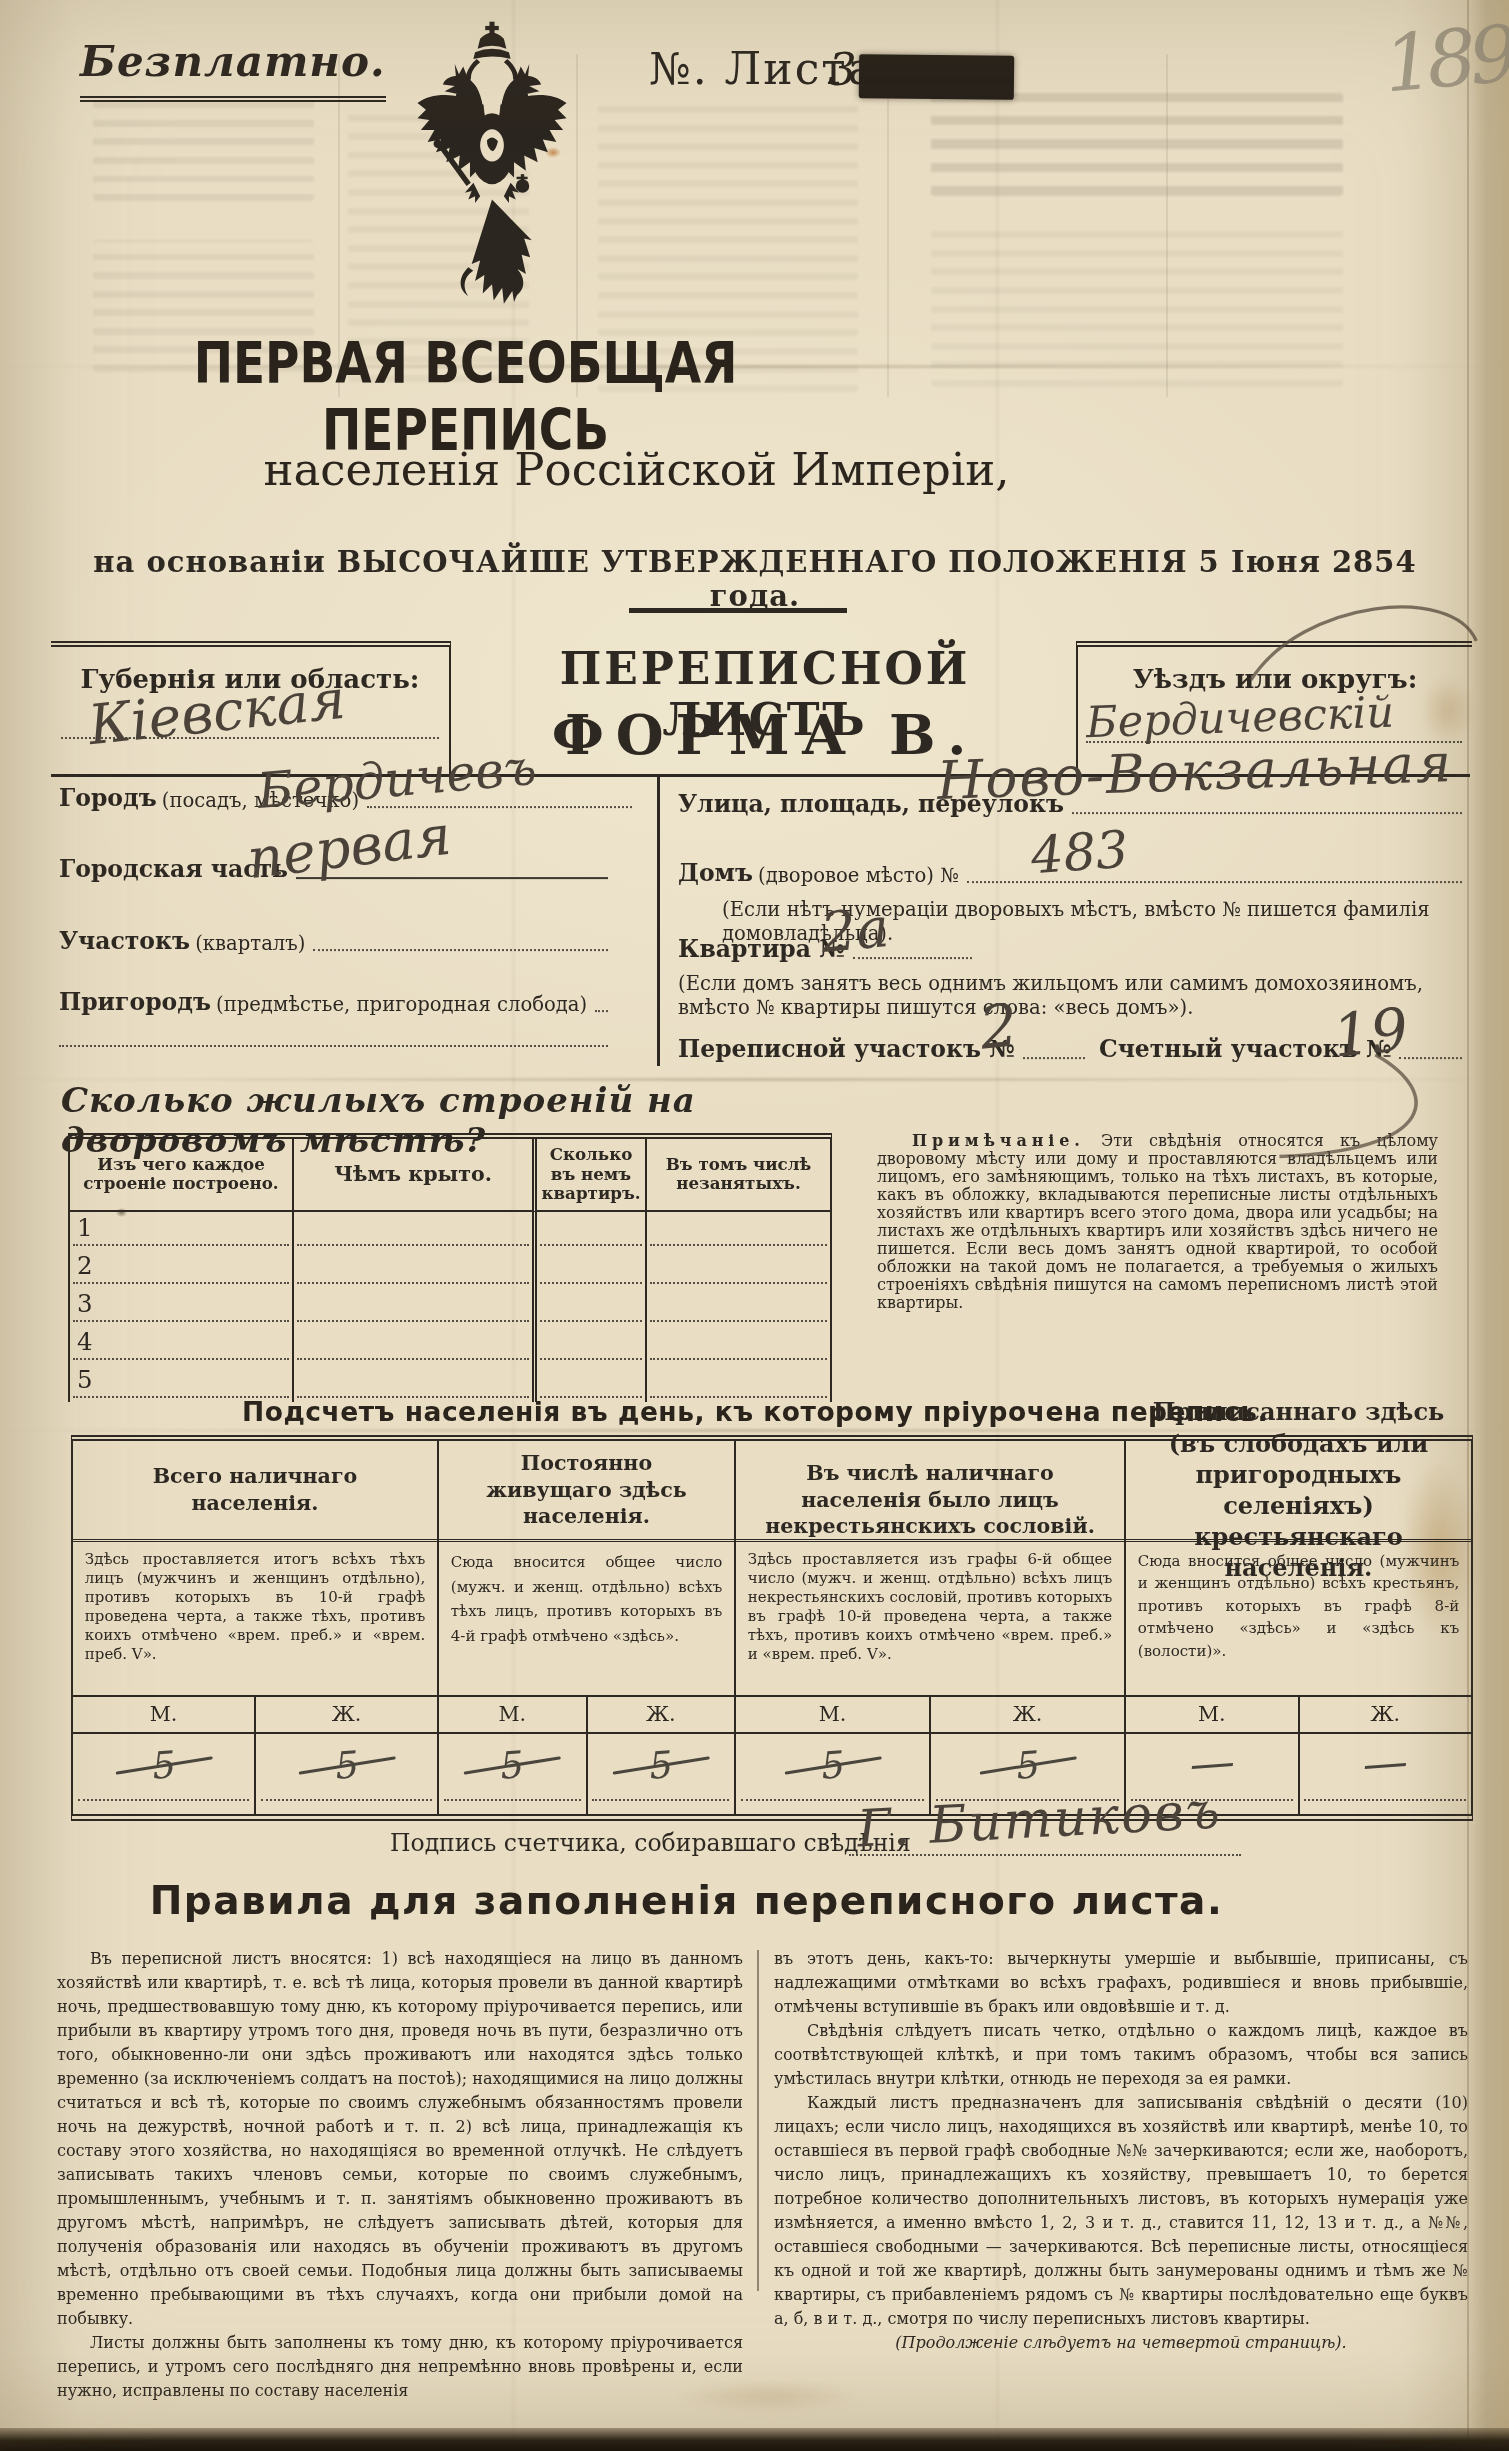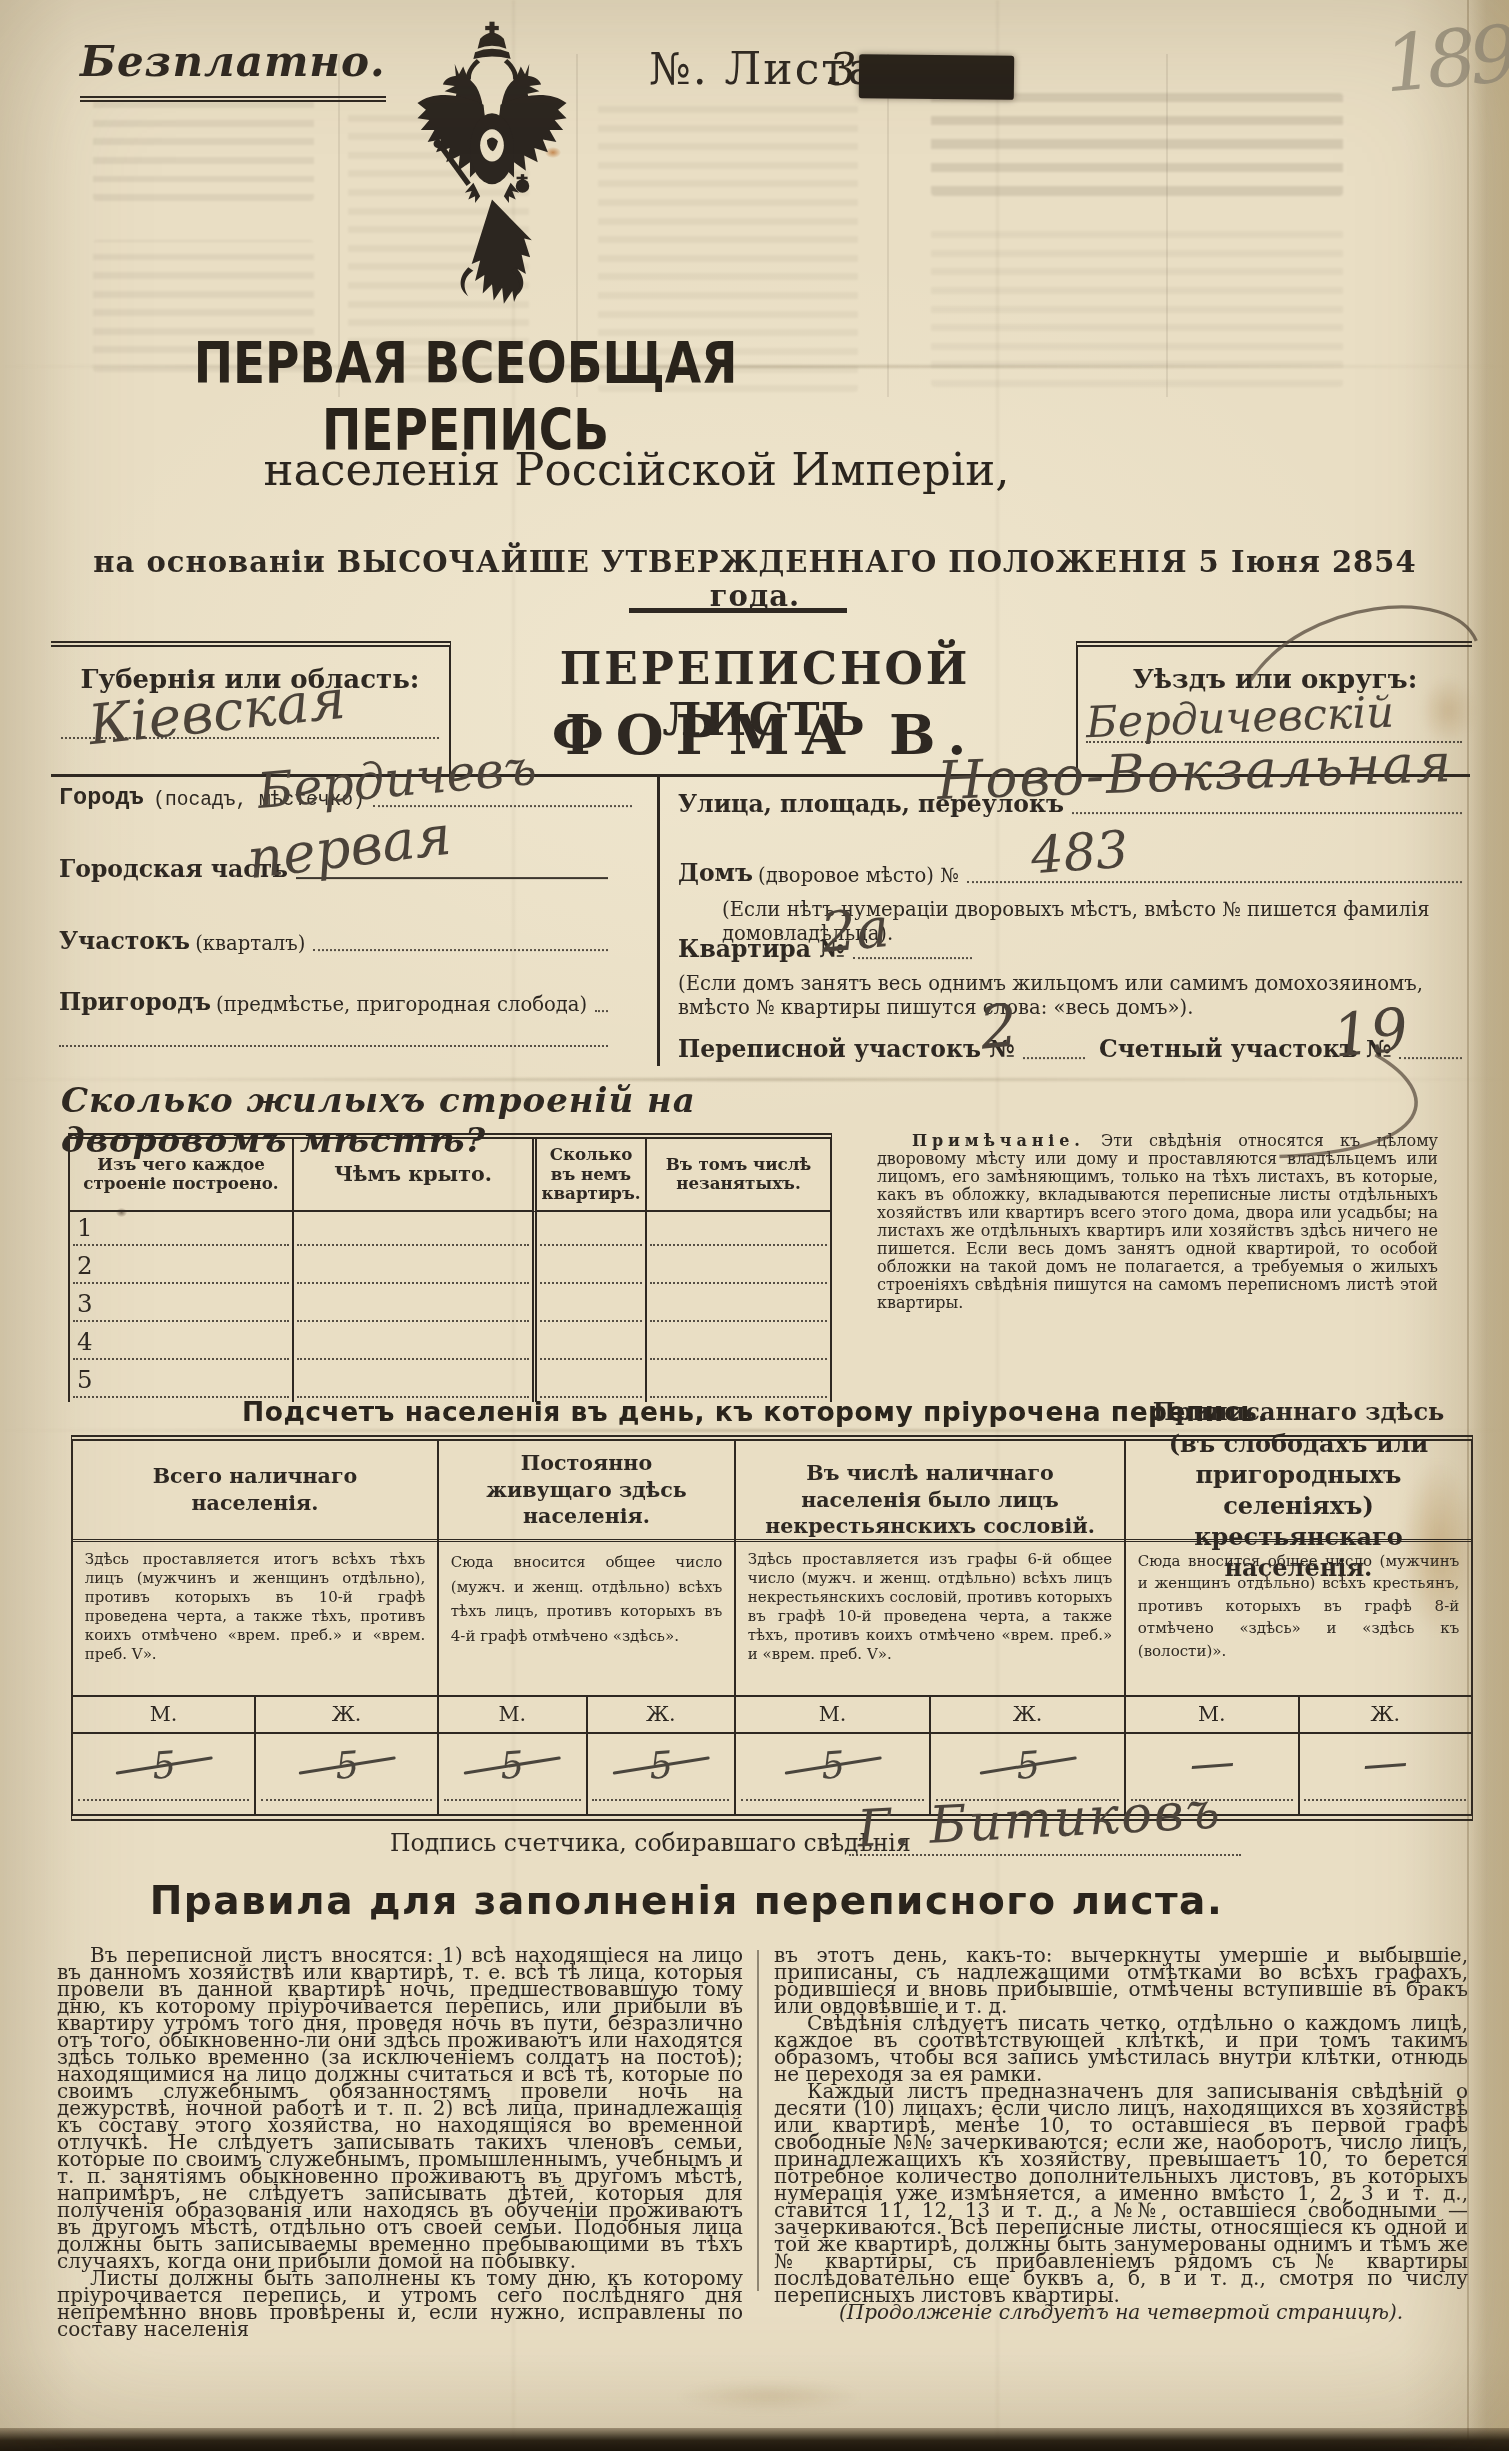--- a/index.html
+++ b/index.html
@@ -100,21 +100,21 @@
      font-size:37px;font-style:italic;color:#4a453d;z-index:6;}
   .mark.five::after{content:"";position:absolute;left:-37px;right:-37px;top:46%;height:2.9px;
      background:#4a453d;transform:rotate(-5deg);border-radius:2px;}
   .mark.dash{font-size:45px;top:2px;}
   
   .sig-label{position:absolute;left:390px;top:1829px;font-size:23.5px;z-index:5;}
   .sig-hw{position:absolute;left:857px;top:1790px;font-size:51px;transform:rotate(-3deg);letter-spacing:2px;}
   
   .rhead{position:absolute;left:69px;top:1878px;width:1235px;text-align:center;z-index:5;
      font-family:"DejaVu Sans",sans-serif;font-weight:bold;font-size:39px;letter-spacing:1.5px;color:#2a241c;}
-  .rcol{position:absolute;top:1947px;font-size:20px;line-height:17px;text-align:justify;z-index:5;}
+  .rcol{position:absolute;top:1947px;font-size:16px;line-height:24px;text-align:justify;z-index:5;}
   .rcol p{margin:0;text-indent:33px;}
   .rcol p.noind{text-indent:0;}
   .rcol p.cont{text-align:center;text-indent:0;font-style:italic;}
   .coldiv{position:absolute;left:757px;top:1950px;width:2px;height:341px;background:rgba(70,62,50,.55);z-index:5;}
   svg.deco{position:absolute;z-index:6;overflow:visible;}
 </style>
 </head>
 <body>
 
 <div class="page">
@@ -199,21 +199,21 @@
   </div>
   <div class="hw abs" style="left:1086px;top:692px;font-size:43px;transform:rotate(-2deg);">Бердичевскій</div>
   <div class="dline" style="left:1086px;top:741px;width:376px;"></div>
   <svg class="deco noi" style="left:1243px;top:582px;" width="245" height="108" viewBox="0 0 250 110">
     <path d="M8 100 C60 18 214 2 238 60" stroke="#55493c" stroke-width="3.4" fill="none" opacity=".75"></path>
   </svg>
 
   <div class="mainhr"></div>
   <div class="vdiv"></div>
 
-  <div class="frow" style="left:59px;top:784px;width:573px;font-family:Liberation Mono, monospace;">
+  <div class="frow" style="left:59px;top:784px;width:573px;">
     <span class="lab-b">Городъ</span>&nbsp;
     <span class="lab-s">(посадъ, мѣстечко)</span>
     <span class="dfill"></span>
   </div>
   <div class="hw abs" style="left:257px;top:751px;font-size:49px;transform:rotate(-5deg);">Бердичевъ</div>
 
   <div class="frow" style="left:59px;top:855px;width:549px;">
     <span class="lab-b">Городская часть</span>
     <span class="dfill" style="border-bottom:2.9px solid #3c362e;"></span>
   </div>

